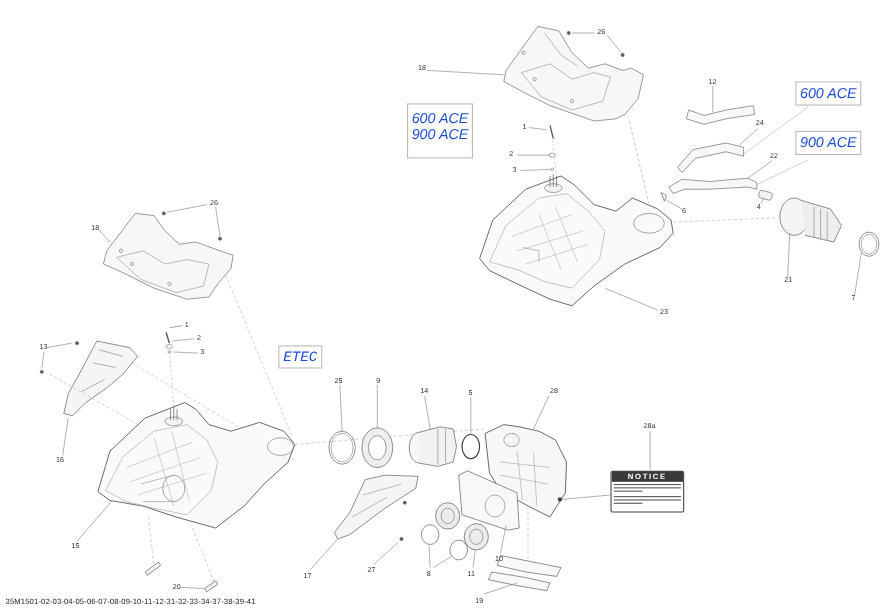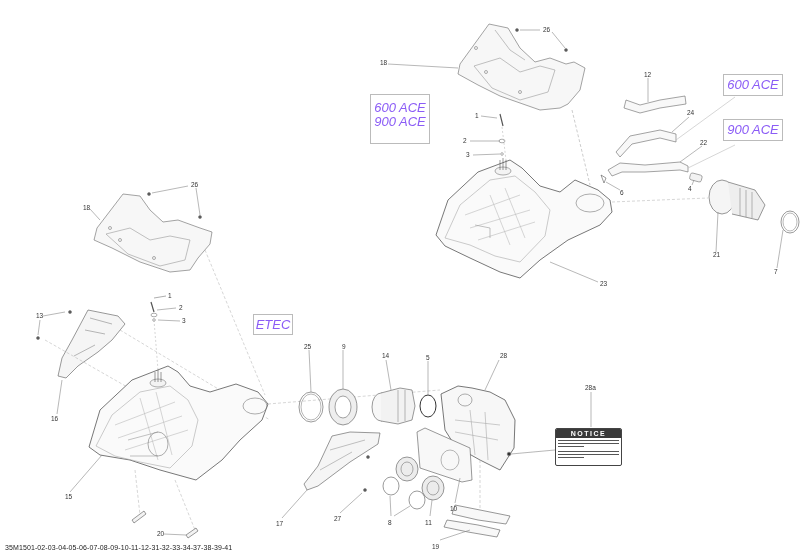--- a/index.html
+++ b/index.html
@@ -1,19 +1,19 @@
 <!DOCTYPE html>
 <html><head>
 <meta charset="utf-8">
 <style>
   html, body { margin: 0; padding: 0; background: #ffffff; }
   body { width: 800px; height: 555px; position: relative; overflow: hidden; font-family: "Liberation Sans", sans-serif; }
   #diagram { position: absolute; left: 0; top: 0; width: 800px; height: 555px; }
   .callout { position: absolute; font-size: 6.5px; color: #333; font-family: "Liberation Sans", sans-serif; line-height: 1; }
-  .variant-box { position: absolute; border: 1px solid #bbb; background: #fff; font-style: italic; font-family: "Liberation Sans", sans-serif; color: #8b5cf6; text-align: center; box-sizing: border-box; }
+  .variant-box { position: absolute; border: 1px solid #bbb; background: #fff; font-style: italic; font-family: "Liberation Sans", sans-serif; color: #1d4ed8; text-align: center; box-sizing: border-box; }
   .vb-stack { font-size: 13px; line-height: 14px; padding-top: 6px; }
   .vb-single { font-size: 13px; line-height: 20px; }
   .footer-code { position: absolute; left: 5px; top: 544px; font-size: 7px; color: #222; font-family: "Liberation Sans", sans-serif; letter-spacing: 0.1px; }
   .notice { position: absolute; left: 555px; top: 428px; width: 67px; height: 38px; border: 1px solid #444; background: #fff; box-sizing: border-box; border-radius: 2px; overflow: hidden; }
   .notice-head { background: #3a3a3a; color: #fff; font-size: 7px; font-weight: bold; text-align: center; letter-spacing: 1.5px; height: 9px; line-height: 9px; font-family: "Liberation Sans", sans-serif; }
   .notice-line { height: 1.5px; background: #555; margin: 1.5px 2px 0 2px; }
   .notice-line.short { width: 40%; }
   .notice-gap { height: 2px; }
 </style>
 </head>
@@ -199,21 +199,21 @@
 <div class="variant-box vb-stack" style="left:370px;top:94px;width:60px;height:50px;">
   <div>600 ACE</div>
   <div>900 ACE</div>
 </div>
 <div class="variant-box vb-single" style="left:723px;top:74px;width:60px;height:22px;">
   <span>600 ACE</span>
 </div>
 <div class="variant-box vb-single" style="left:723px;top:119px;width:60px;height:22px;">
   <span>900 ACE</span>
 </div>
-<div class="variant-box vb-single" style="left:253px;top:314px;width:40px;height:21px;">
+<div class="variant-box vb-single" style="left:253px;top:314px;width:40px;height:21px;font-family:Liberation Mono, monospace;">
   <span>ETEC</span>
 </div>
 
 <div class="notice">
   <div class="notice-head">NOTICE</div>
   <div class="notice-line"></div>
   <div class="notice-line"></div>
   <div class="notice-line short"></div>
   <div class="notice-gap"></div>
   <div class="notice-line"></div>

